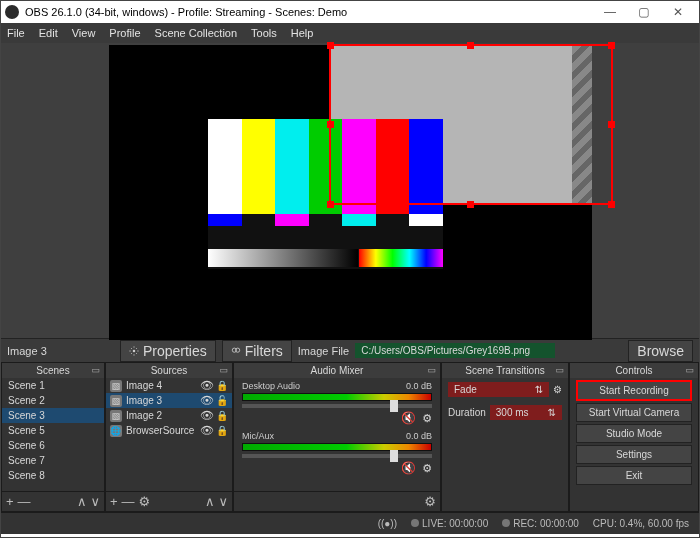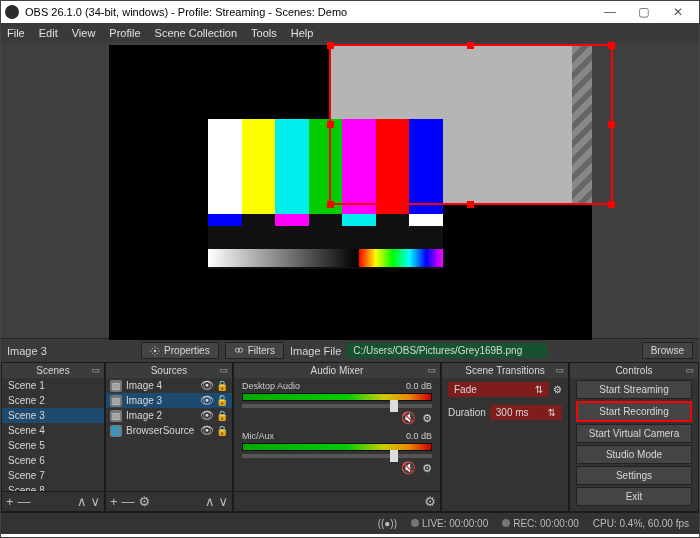--- a/index.html
+++ b/index.html
@@ -17,21 +17,21 @@
 .strip{position:absolute;right:0;top:0;width:20px;height:160px;background:repeating-linear-gradient(-45deg,#888,#888 6px,#666 6px,#666 12px)}
 .redbox{position:absolute;left:220px;top:-1px;width:284px;height:161px;border:2px solid #f00}
 .handle{position:absolute;width:7px;height:7px;background:#f00}
 .testcard{position:absolute;left:99px;top:74px;width:235px;height:150px;background:#111}
 .bars{display:flex;height:95px}
 .bars div{flex:1}
 .smallgrad{position:absolute;left:99px;top:204px;width:150px;height:18px;background:linear-gradient(90deg,#fff,#ccc,#999,#666,#333,#000)}
 .rainbow{position:absolute;left:250px;top:204px;width:84px;height:18px;background:linear-gradient(90deg,#f00,#ff0,#0f0,#0ff,#00f,#f0f)}
 .propbar{background:#3a3a3a;height:24px;display:flex;align-items:center;padding:0 6px;gap:6px;border-top:1px solid #222}
 .propbar .lbl{margin-right:auto}
-.chip{background:#444;border:1px solid #222;padding:2px 8px;display:flex;align-items:center;gap:4px;font-size:10px}
+.chip{background:#444;border:1px solid #222;padding:2px 8px;display:flex;align-items:center;gap:4px;font-size:14px}
 .gear{width:10px;height:10px}
 .pathbox{background:#14532d;padding:2px 6px;font-size:10px;min-width:200px}
 .panels{display:flex;height:150px;background:#2f2f2f}
 .panel{border:1px solid #1b1b1b;display:flex;flex-direction:column;background:#333}
 .panel .hdr{background:#3c3c3c;text-align:center;font-size:10px;padding:2px 0;position:relative}
 .panel .hdr .dock{position:absolute;right:4px;top:2px;font-size:9px;color:#aaa}
 .panel .body{flex:1;overflow:hidden}
 .panel .foot{background:#333;border-top:1px solid #1b1b1b;display:flex;align-items:center;padding:2px 4px;gap:4px;height:20px;font-size:13px;color:#bbb}
 .scene-item{padding:2px 6px;font-size:10px}
 .scene-item.sel{background:#1e4a70}
@@ -138,21 +138,20 @@
       </div>
  </div>
 
  <div class="panels">
   <div class="panel" style="width:104px">
    <div class="hdr"><span>Scenes</span><span class="dock">▭</span></div>
    <div class="body" id="scenes-body">
           <div class="scene-item">Scene 1</div>
           <div class="scene-item">Scene 2</div>
           <div class="scene-item sel">Scene 3</div>
-          <div class="scene-item">Scene 4</div>
           <div class="scene-item">Scene 5</div>
           <div class="scene-item">Scene 6</div>
           <div class="scene-item">Scene 7</div>
           <div class="scene-item">Scene 8</div>
         </div>
    <div class="foot">
      <span>+</span>
      <span>—</span>
      <span style="flex:1"></span>
      <span>∧</span>
@@ -252,21 +251,20 @@
               <span>300 ms</span>
               <span>⇅</span>
             </div>
      </div>
    </div>
   </div>
 
   <div class="panel controls" style="flex:1">
    <div class="hdr"><span>Controls</span><span class="dock">▭</span></div>
    <div class="body" id="controls-body">
-          <div class="btn">Start Streaming</div>
           <div class="btn hl">Start Recording</div>
           <div class="btn">Start Virtual Camera</div>
           <div class="btn">Studio Mode</div>
           <div class="btn">Settings</div>
           <div class="btn">Exit</div>
         </div>
   </div>
  </div>
 
  <div class="statusbar">

